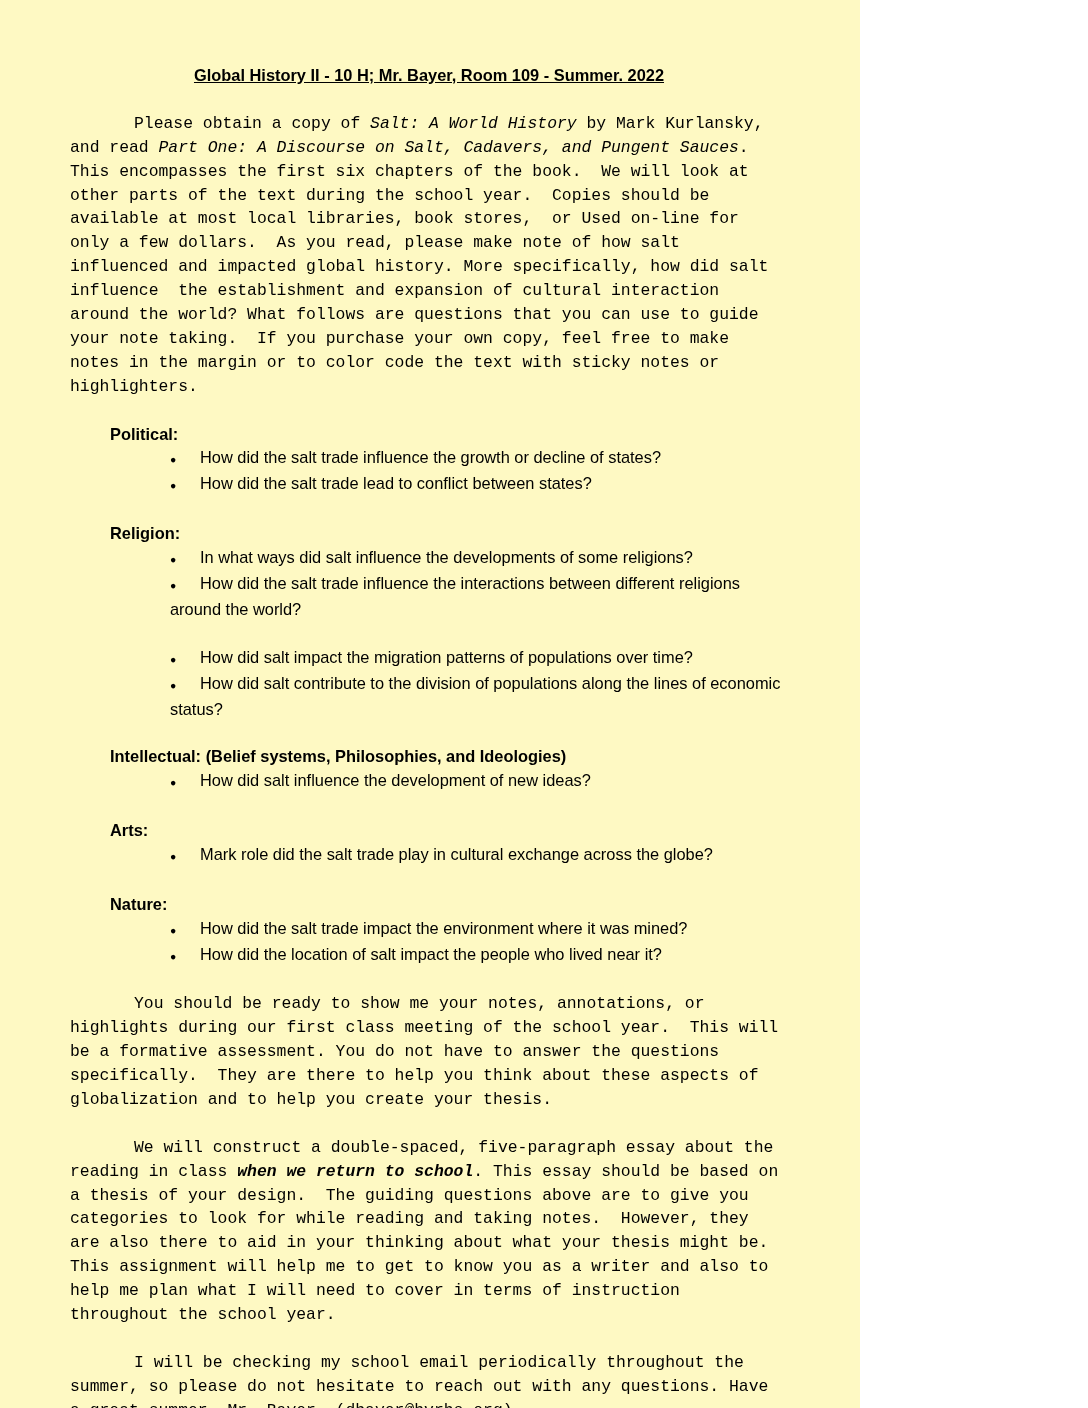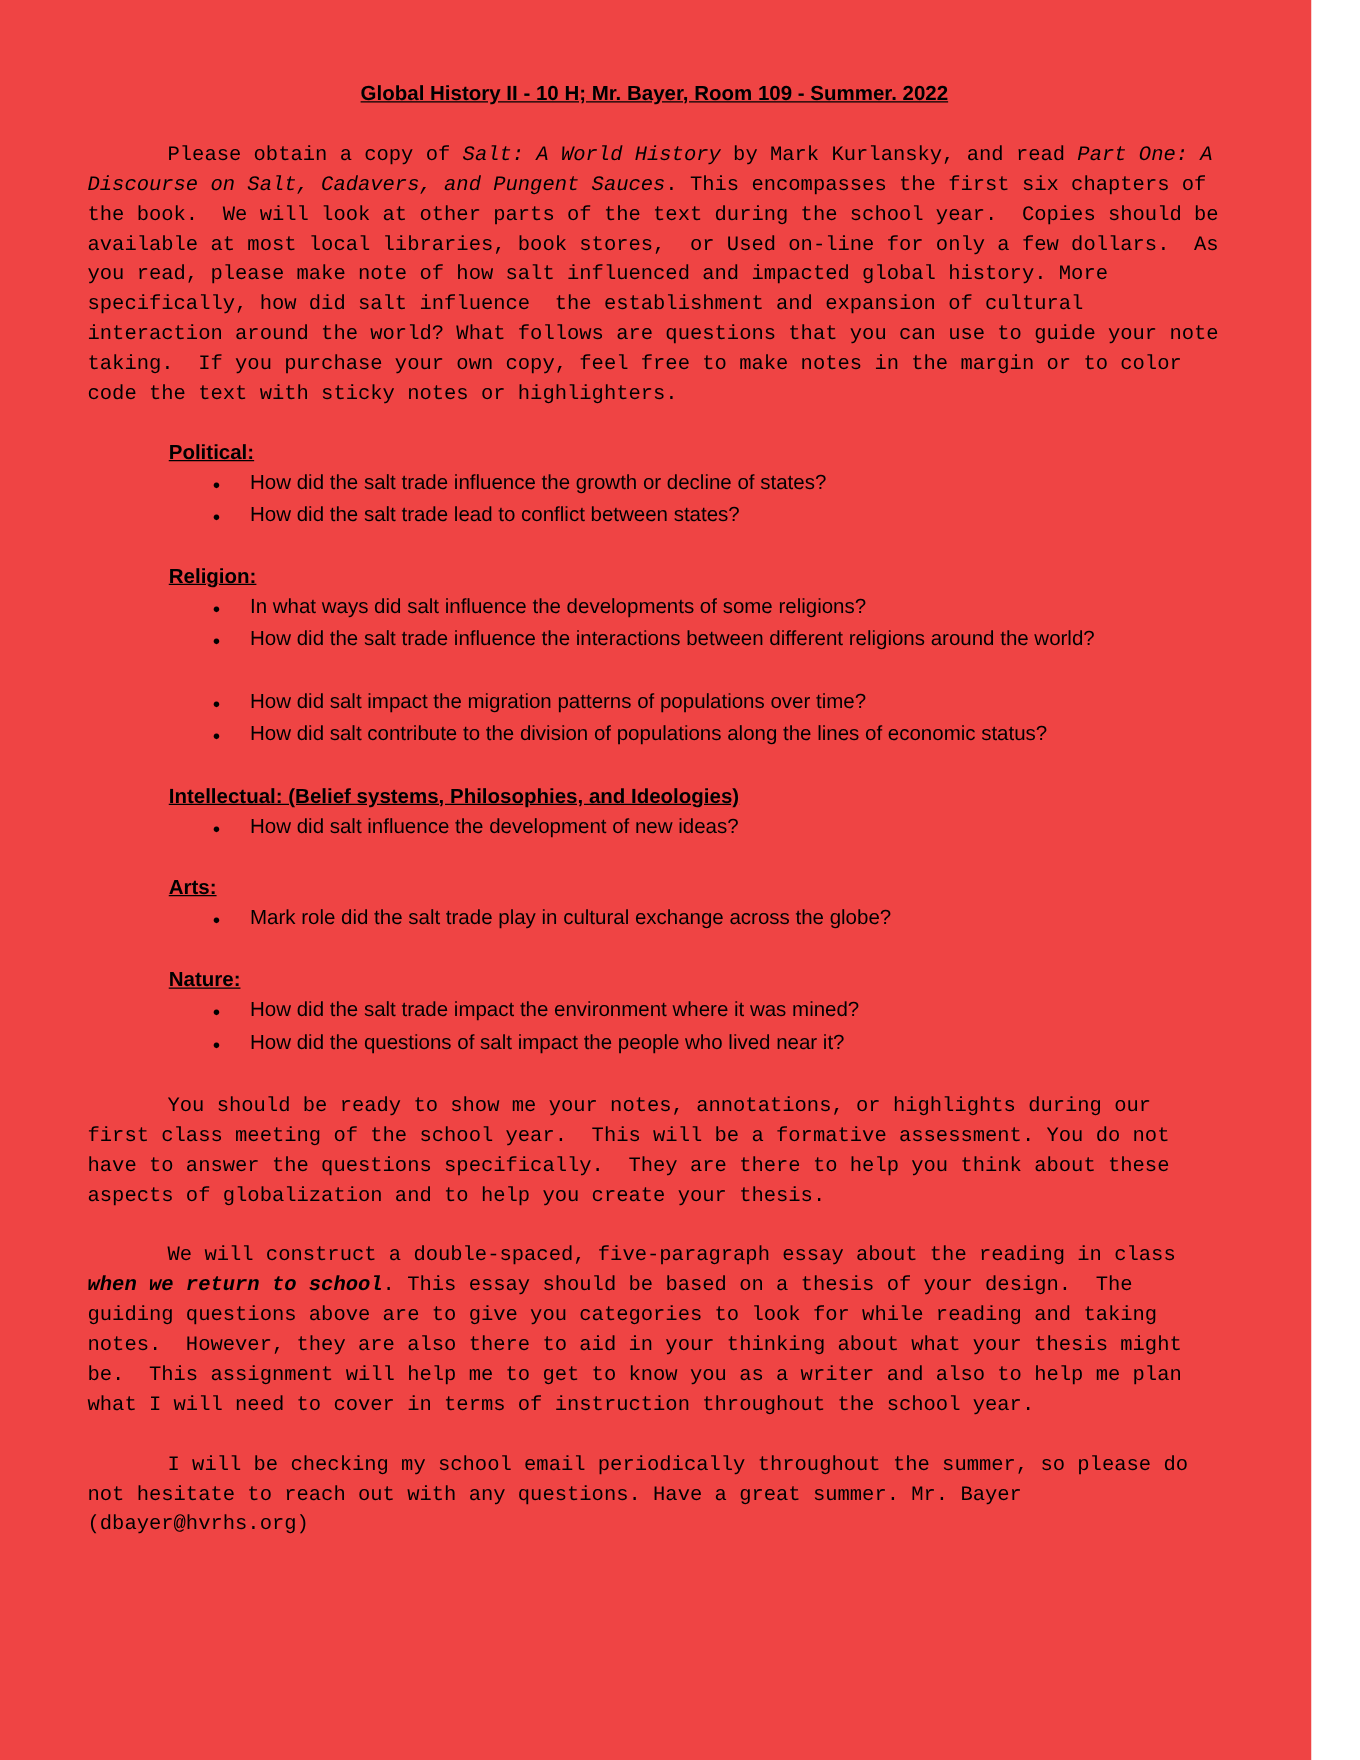--- a/index.html
+++ b/index.html
@@ -2,24 +2,24 @@
 <html><head>
 <meta charset="utf-8">
 <style>
   html, body {
     margin: 0;
     padding: 0;
     background: #ffffff;
   }
   .page {
     position: relative;
-    width: 1049px;
+    width: 860px;
     height: 1408px;
     box-sizing: border-box;
-    background: #ef4444;
+    background: #fef9c3;
     color: #000000;
     font-family: "Liberation Sans", sans-serif;
     font-size: 16.4px;
     line-height: 23.9px;
     padding: 64px 72px 0 70px;
     overflow: hidden;
   }
   .title {
     margin: 0 0 23.9px 0;
     font-size: inherit;
@@ -27,24 +27,23 @@
     text-decoration: underline;
     text-align: center;
   }
   .para {
     margin: 0 0 23.9px 0;
     text-indent: 64px;
     white-space: pre-wrap;
     font-family: Liberation Mono, monospace;
   }
   .qsection .heading {
-    margin: 0 0 0 65px;
+    margin: 0 0 0 40px;
     font-size: inherit;
     font-weight: bold;
-    text-decoration: underline;
   }
   .bullets {
     list-style: none;
     margin: 0 0 23.9px 0;
     padding: 0 0 0 100px;
   }
   .bullets li {
     white-space: pre-wrap;
   }
   .bullet-glyph {
@@ -101,21 +100,21 @@
         <h2 class="heading">Arts:</h2>
         <ul class="bullets">
           <li><span class="bullet-glyph">●</span><span class="bullet-text">Mark role did the salt trade play in cultural exchange across the globe?</span></li>
         </ul>
       </section>
 
       <section class="qsection">
         <h2 class="heading">Nature:</h2>
         <ul class="bullets">
           <li><span class="bullet-glyph">●</span><span class="bullet-text">How did the salt trade impact the environment where it was mined?</span></li>
-          <li><span class="bullet-glyph">●</span><span class="bullet-text">How did the questions of salt impact the people who lived near it?</span></li>
+          <li><span class="bullet-glyph">●</span><span class="bullet-text">How did the location of salt impact the people who lived near it?</span></li>
         </ul>
       </section>
     </div>
 
   <p class="para">You should be ready to show me your notes, annotations, or highlights during our first class meeting of the school year.  This will be a formative assessment. You do not have to answer the questions specifically.  They are there to help you think about these aspects of globalization and to help you create your thesis.</p>
 
   <p class="para"><span>We will construct a double-spaced, five-paragraph essay about the reading in class </span><span class="i b">when we return to school</span><span>. This essay should be based on a thesis of your design.  The guiding questions above are to give you categories to look for while reading and taking notes.  However, they are also there to aid in your thinking about what your thesis might be.  This assignment will help me to get to know you as a writer and also to help me plan what I will need to cover in terms of instruction throughout the school year.</span></p>
 
   <p class="para">I will be checking my school email periodically throughout the summer, so please do not hesitate to reach out with any questions. Have a great summer. Mr. Bayer  (dbayer@hvrhs.org)</p>
 

